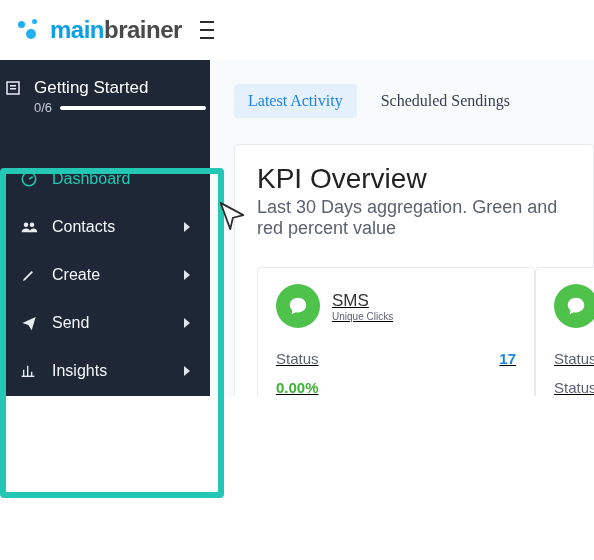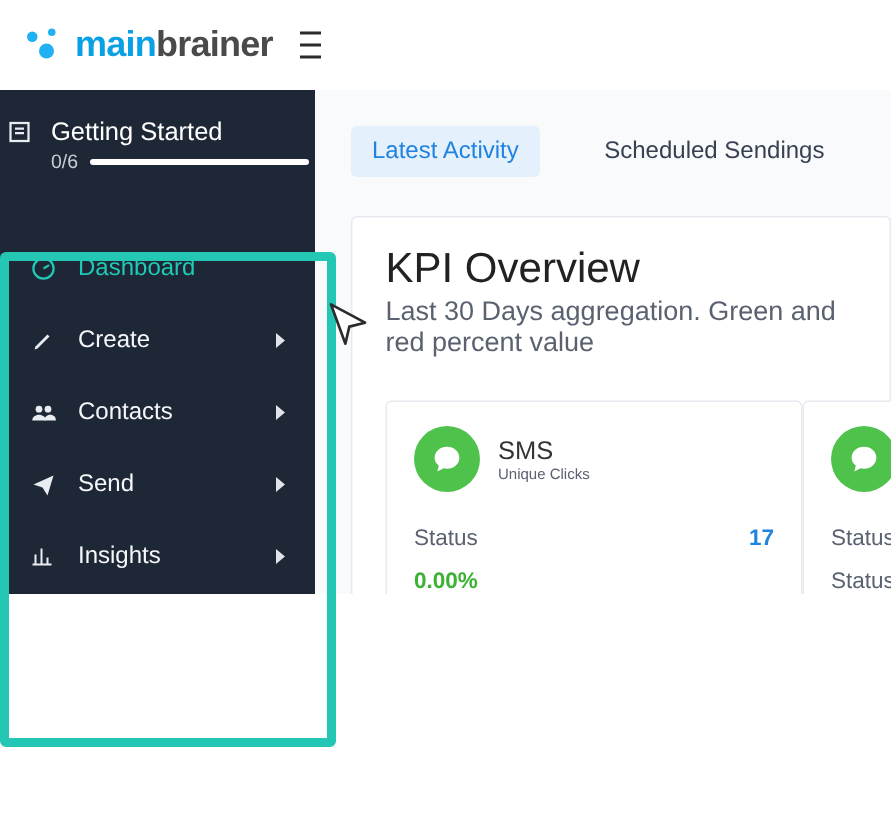--- a/index.html
+++ b/index.html
@@ -23,27 +23,27 @@
   .gs-bar{flex:1;height:4px;background:#fff;border-radius:2px;}
   .nav{ margin-top:24px;}
   .nav-item{display:flex;align-items:center;height:48px;padding:0 20px; gap:14px; cursor:pointer;}
   .nav-item .label{flex:1; font-size:16px; color:#f5f7fa;}
   .nav-item.active .label{ color:#1ec9b5; font-weight:500;}
   .nav-item .chev{width:0;height:0;border-style:solid;border-width:5px 0 5px 6px;border-color:transparent transparent transparent #dfe4ea;}
   .nav-ic{width:18px;height:18px;display:flex;align-items:center;justify-content:center;color:#e9edf2;}
   .nav-item.active .nav-ic{color:#1ec9b5;}
   .teal-box{position:absolute; left:0; top:168px; width:224px; height:330px; border:6px solid #24c6b4; border-radius:4px; z-index:3; pointer-events:none;}
   .main{ flex:1; padding:24px 0 0 24px; background:#f8fafb; position:relative; overflow:hidden;}
-  .tabs{display:flex; gap:29px; align-items:center; margin-bottom:26px;}
+  .tabs{display:flex; gap:10px; align-items:center; margin-bottom:26px;font-family:Liberation Serif, serif;}
   .tab{padding:8px 14px; font-size:16px; color:#374151; cursor:pointer;}
   .tab.active{ background:#e4f0fb; border-radius:4px; color:#1f83e0; font-weight:500;}
   .panel{ background:#fff; border:1px solid #e6eaef; border-radius:4px; padding:18px 22px 22px; min-height:420px; box-shadow: 0 1px 2px rgba(0,0,0,0.03);}
   .kpi-title{font-size:28px; color:#222; font-weight:400;}
   .kpi-sub{font-size:18px; color:#5a6270; margin-top:2px;}
-  .card-row{display:flex; margin-top:28px;}
+  .card-row{display:flex; margin-top:28px;text-decoration:underline;}
   .card{width:278px; border:1px solid #e6eaef; border-radius:4px; padding:16px 18px; background:#fff; flex-shrink:0;}
   .card-head{display:flex; align-items:center; gap:12px;}
   .badge{width:44px;height:44px;border-radius:50%; display:flex;align-items:center;justify-content:center;}
   .badge.green{background:#4fc24b;}
   .badge.pink{background:#fc5e8f;}
   .badge.blue{background:#3b5998;}
   .card-t1{font-size:17px;color:#333;font-weight:500;}
   .card-t2{font-size:10px;color:#5a6270;}
   .stat-rows{margin-top:16px;}
   .stat-row{display:flex;justify-content:space-between;padding:6px 0;font-size:15px;}
@@ -99,37 +99,37 @@
           <span class="nav-ic">
             <svg width="18" height="18" viewBox="0 0 24 24" fill="none" stroke="#1ec9b5" stroke-width="2">
                 <circle cx="12" cy="12" r="9"></circle>
                 <path d="M12 12 L17 9"></path>
               </svg>
           </span>
           <span class="label">Dashboard</span>
         </div>
         <div class="nav-item">
           <span class="nav-ic">
-            <svg width="16" height="16" viewBox="0 0 24 24" fill="#e9edf2">
-                <path d="M3 21l3-1 12-12-2-2L4 18l-1 3z"></path>
-              </svg>
-          </span>
-          <span class="label">Create</span>
-          <span class="chev"></span>
-        </div>
-        <div class="nav-item">
-          <span class="nav-ic">
             <svg width="18" height="14" viewBox="0 0 24 16" fill="#e9edf2">
                 <circle cx="8" cy="5" r="3"></circle>
                 <circle cx="16" cy="5" r="3"></circle>
                 <path d="M2 15c0-3 3-5 6-5s6 2 6 5"></path>
                 <path d="M13 15c0-3 2-5 5-5s5 2 5 5"></path>
               </svg>
           </span>
           <span class="label">Contacts</span>
+          <span class="chev"></span>
+        </div>
+        <div class="nav-item">
+          <span class="nav-ic">
+            <svg width="16" height="16" viewBox="0 0 24 24" fill="#e9edf2">
+                <path d="M3 21l3-1 12-12-2-2L4 18l-1 3z"></path>
+              </svg>
+          </span>
+          <span class="label">Create</span>
           <span class="chev"></span>
         </div>
         <div class="nav-item">
           <span class="nav-ic">
             <svg width="16" height="16" viewBox="0 0 24 24" fill="#e9edf2">
                 <path d="M2 12l20-9-6 20-5-8-9-3z"></path>
               </svg>
           </span>
           <span class="label">Send</span>
           <span class="chev"></span>

